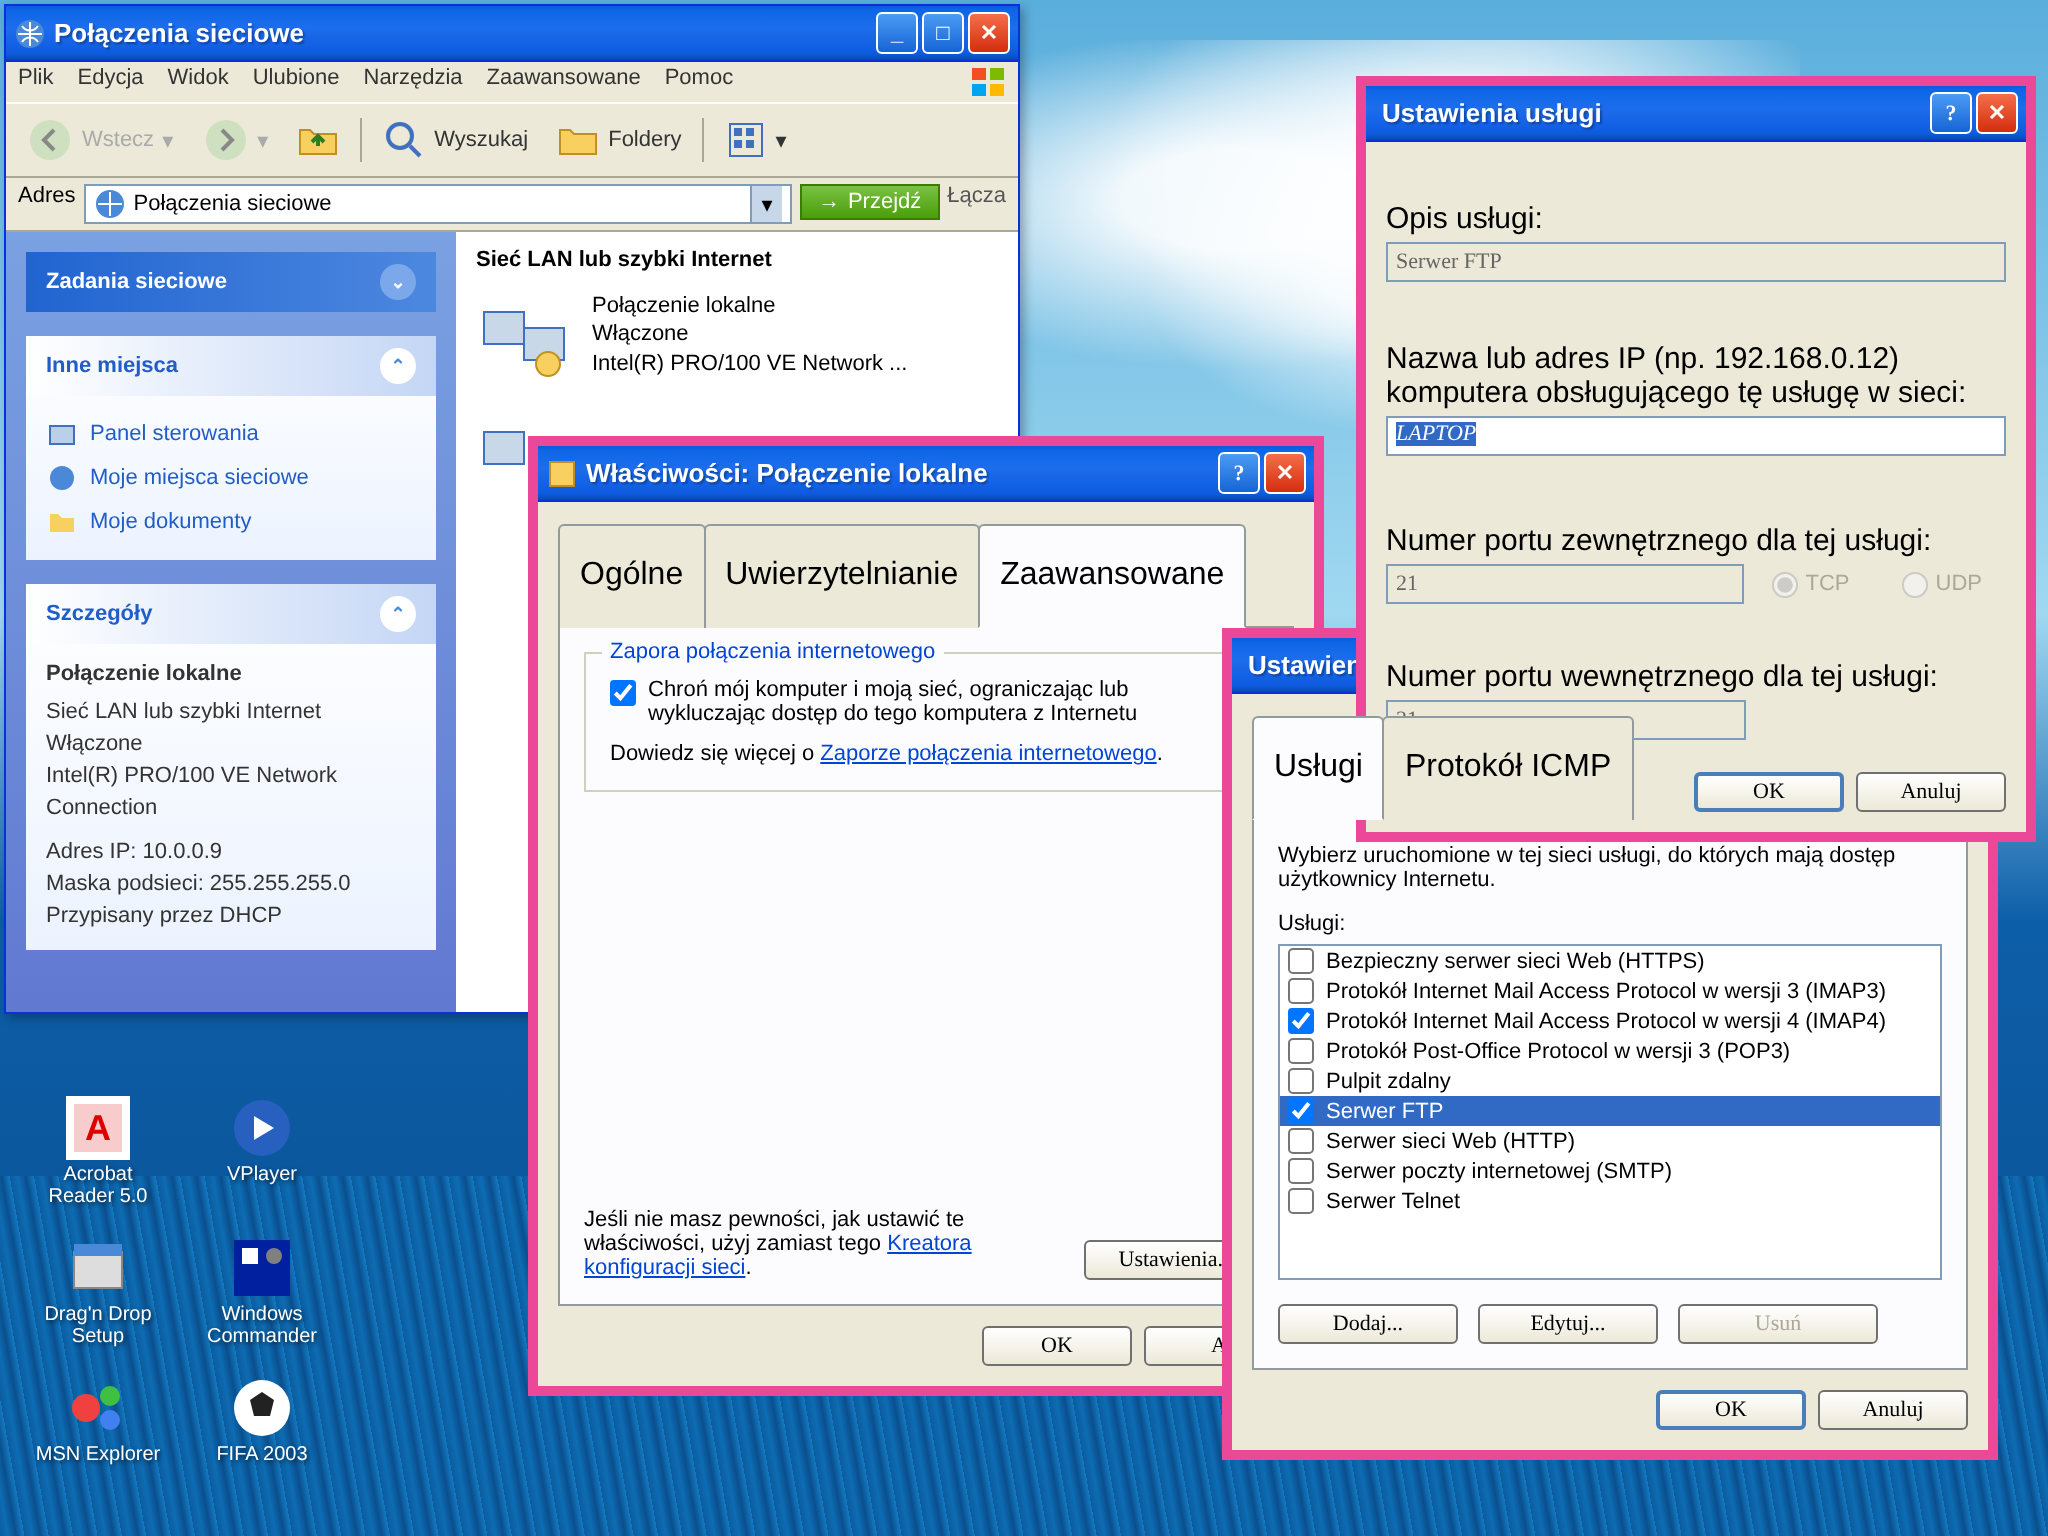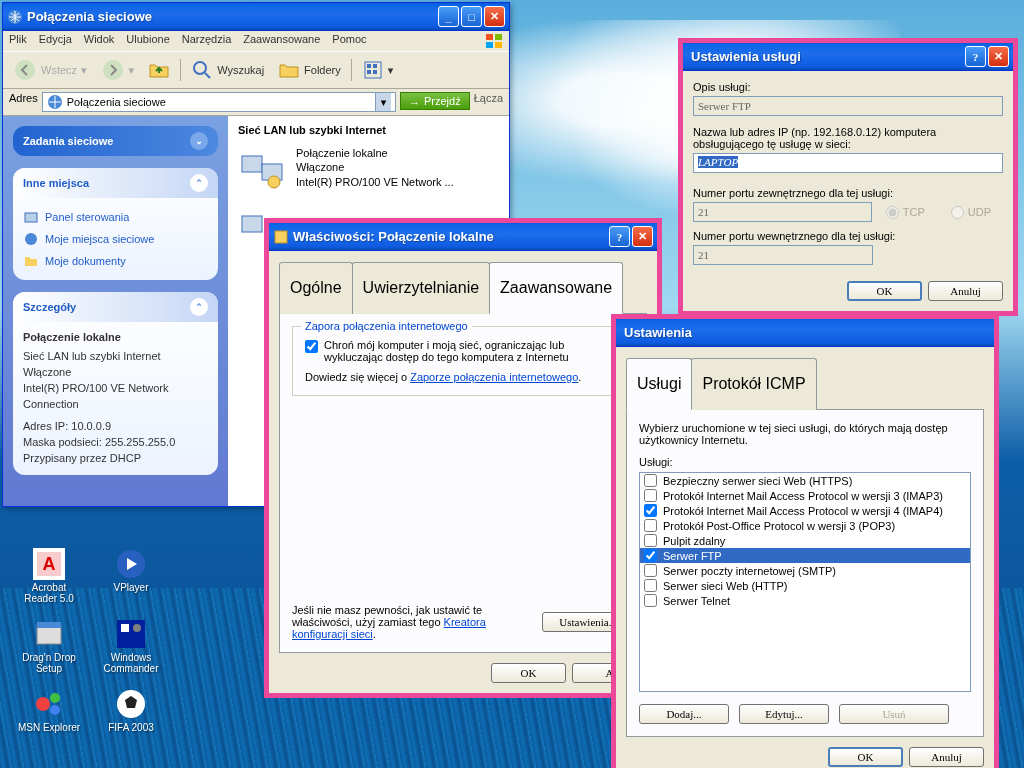--- a/index.html
+++ b/index.html
@@ -80,21 +80,21 @@
   display: flex; align-items: center; gap: 4px;
 }
 
 .explorer-body { display: flex; height: 390px; }
 .sidebar {
   width: 225px; background: linear-gradient(to bottom, #7aa1e2, #6179d1);
   padding: 10px;
 }
 .side-panel {
   background: linear-gradient(to bottom, #fff, #ecf3ff);
-  border-radius: 12px; margin-bottom: 12px; overflow: hidden;
+  border-radius: 0; margin-bottom: 12px; overflow: hidden;
 }
 .side-panel.dark .side-head { background: linear-gradient(to right, #2164d0, #4d88e0); color: white; }
 .side-head {
   background: linear-gradient(to right, #fff, #c4d6f5);
   padding: 6px 10px; font-weight: bold; color: #215dc6;
   display: flex; align-items: center; justify-content: space-between;
 }
 .side-head .chev { width: 18px; height: 18px; border-radius: 50%; background: #fff; color: #4d88e0; display: flex; align-items: center; justify-content: center; font-size: 9px; }
 .side-panel.dark .side-head .chev { background: #7aa8ea; color: #fff; }
 .side-body { padding: 8px 10px; font-size: 11px; }
@@ -139,36 +139,36 @@
 
 .btn {
   background: linear-gradient(to bottom, #fff, #ece9d8);
   border: 1px solid #707070; border-radius: 3px;
   padding: 3px 16px; font-size: 11px; cursor: pointer;
   font-family: Tahoma;
 }
 .btn:disabled { color: #aca899; }
 .btn.default { border: 2px solid #4a7ebb; padding: 2px 15px; }
 
-.field-label { font-size: 11px; margin-bottom: 3px; display: block; }
+.field-label { font-size: 15px; margin-bottom: 3px; display: block; margin-top: 20px; }
 .text-field {
   width: 100%; border: 1px solid #7f9db9; background: white;
   height: 20px; padding: 2px 4px; font-size: 11px; font-family: Tahoma;
 }
 .text-field:disabled { background: #ece9d8; color: #666; }
 .text-field.highlight { background: #fff; font-style: italic; }
 .text-field.highlight .sel { background: #316ac5; color: white; }
 
 .radio-line { display: inline-flex; align-items: center; gap: 4px; margin-right: 12px; }
 .radio-line input { margin: 0; }
 .radio-line.disabled { color: #aca899; }
 
 .services-list {
   background: white; border: 1px solid #7f9db9;
-  height: 220px; overflow: auto; margin-top: 4px;
+  height: 168px; overflow: auto; margin-top: 4px;
 }
 .services-list .srow {
   display: flex; align-items: center; gap: 6px; padding: 1px 4px;
 }
 .services-list .srow.selected { background: #316ac5; color: white; }
 .services-list .srow input { margin: 0; }
 
 .button-row { display: flex; gap: 6px; justify-content: flex-end; margin-top: 10px; }
 
 .mini-icon { width: 16px; height: 16px; display: inline-block; }
@@ -405,21 +405,21 @@
         <span class="legend">Zapora połączenia internetowego</span>
         <div class="checkbox-line">
           <input type="checkbox" checked="" style="">
           <span>Chroń mój komputer i moją sieć, ograniczając lub wykluczając dostęp do tego komputera z Internetu</span>
         </div>
         <div>
           <span>Dowiedz się więcej o </span><span class="link">Zaporze połączenia internetowego</span><span>.</span>
         </div>
       </div>
       <div style="position:absolute; bottom:12px; left:12px; right:12px;">
-        <div style="display:flex; align-items:center; gap:10px;">
+        <div style="display:flex; align-items:flex-end; gap:10px;">
           <div style="flex:1">
             <span>Jeśli nie masz pewności, jak ustawić te właściwości, użyj zamiast tego </span><span class="link">Kreatora konfiguracji sieci</span><span>.</span>
           </div>
           <button class="btn">Ustawienia...</button>
         </div>
       </div>
     </div>
     <div class="button-row">
       <button class="btn" style="width:75px">OK</button>
       <button class="btn" style="width:75px">A</button>
@@ -459,35 +459,35 @@
           <div class="srow">
             <input type="checkbox" style="">
             <span>Pulpit zdalny</span>
           </div>
           <div class="srow selected">
             <input type="checkbox" checked="" style="">
             <span>Serwer FTP</span>
           </div>
           <div class="srow">
             <input type="checkbox" style="">
+            <span>Serwer sieci Web (HTTP)</span>
+          </div>
+          <div class="srow">
+            <input type="checkbox" style="">
             <span>Serwer poczty internetowej (SMTP)</span>
-          </div>
-          <div class="srow">
-            <input type="checkbox" style="">
-            <span>Serwer sieci Web (HTTP)</span>
           </div>
           <div class="srow">
             <input type="checkbox" style="">
             <span>Serwer Telnet</span>
           </div>
         </div>
       <div style="display:flex; gap:10px; margin-top:12px;">
         <button class="btn" style="width:90px">Dodaj...</button>
         <button class="btn" style="width:90px">Edytuj...</button>
-        <button class="btn" style="width:110px" disabled="">Usuń</button>
+        <button class="btn" style="width:100px" disabled="">Usuń</button>
       </div>
     </div>
     <div class="button-row">
       <button class="btn default" style="width:75px">OK</button>
       <button class="btn" style="width:75px">Anuluj</button>
     </div>
   </div>
 </div>
 
 <div class="dialog" style="top:38px; left:678px; width:340px;">

